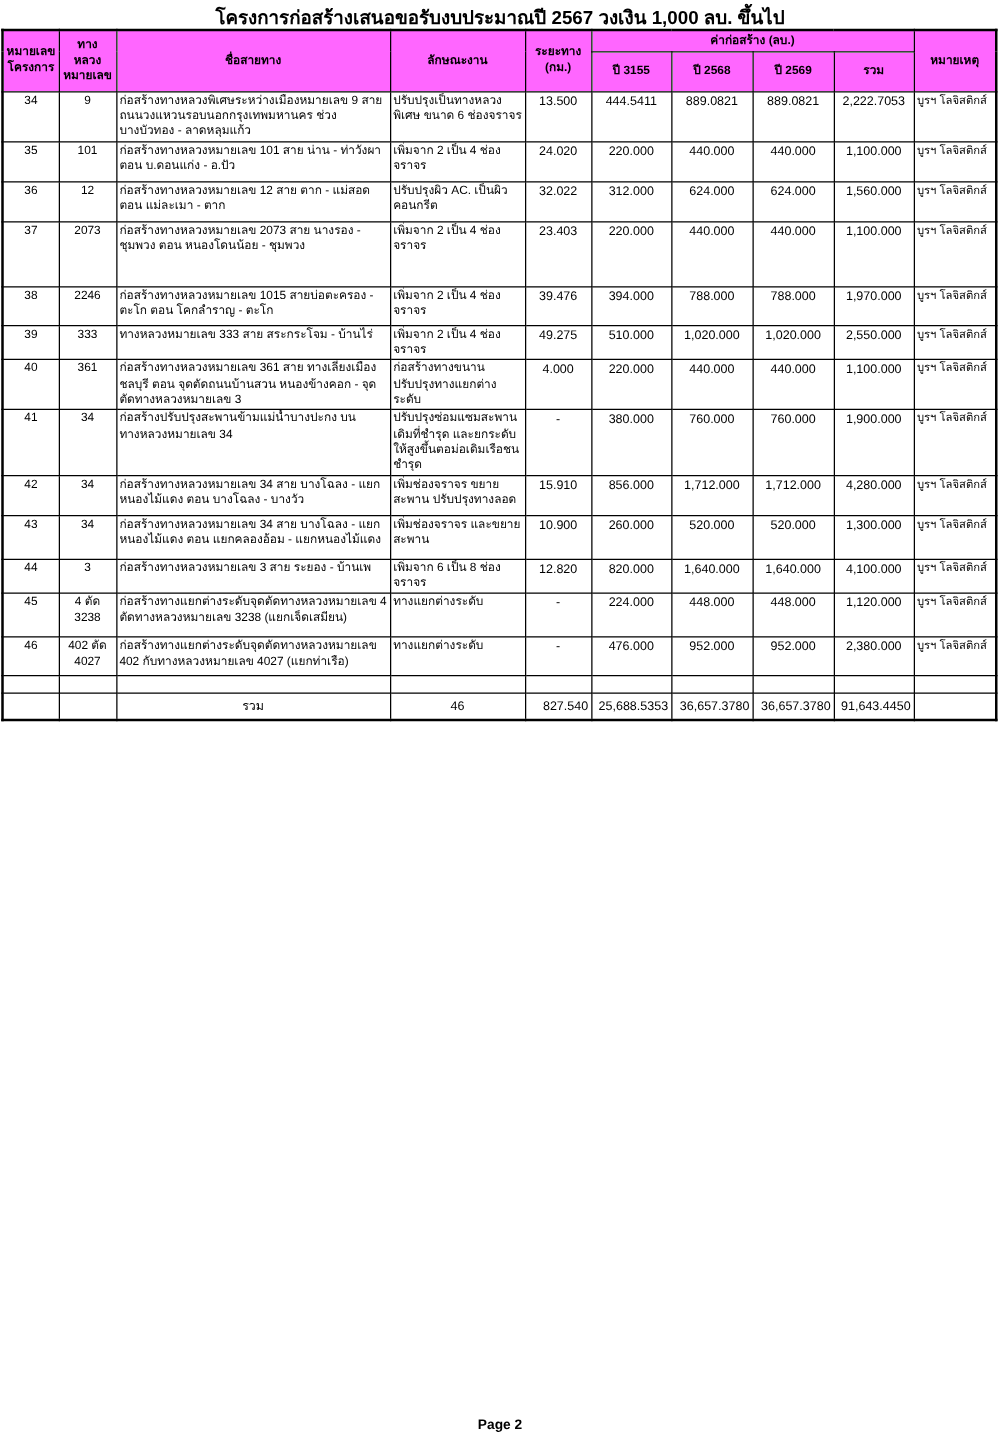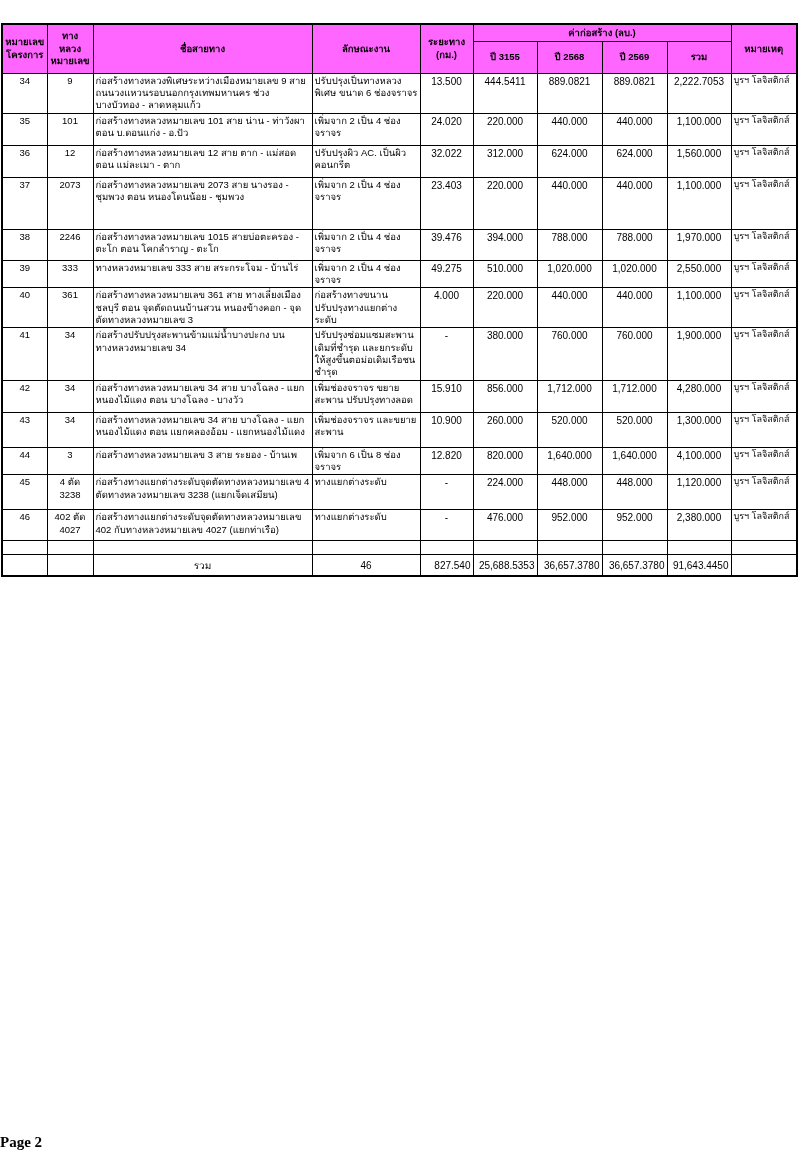--- a/index.html
+++ b/index.html
@@ -32,28 +32,29 @@
   #data-body tr:nth-child(10){height:35px;}
   #data-body tr:nth-child(11){height:15px;padding-left:26px;}
   #data-body tr:nth-child(12){height:35px;}
   #data-body tr:nth-child(13){height:31px;}
   tr.empty-row{height:14px;}
   tr.total-row{height:21px;font-size:10px;}
   tr.total-row td{vertical-align:middle;}
   td.t-label{text-align:center;font-weight:normal;}
   td.t-count{text-align:center;}
   td.t-num{text-align:right;padding-right:3px;}
-  .page-footer{position:absolute;top:1134px;left:0;width:100%;
-               font-size:15px;font-weight:bold;font-family:Liberation Serif, serif;}
+  .page-footer{position:absolute;top:1134px;left:0;width:100%;text-align:center;
+               font-size:11px;font-weight:bold;}
 </style>
 </head>
 <body>
 
 <div class="page">
 
+  <div class="doc-title">โครงการก่อสร้างเสนอขอรับงบประมาณปี 2567 วงเงิน 1,000 ลบ. ขึ้นไป</div>
 
   <table class="proj">
     <colgroup>
       <col style="width:45px">
         <col style="width:46px">
         <col style="width:219px">
       <col style="width:108px">
         <col style="width:53px">
         <col style="width:64px">
       <col style="width:65px">

